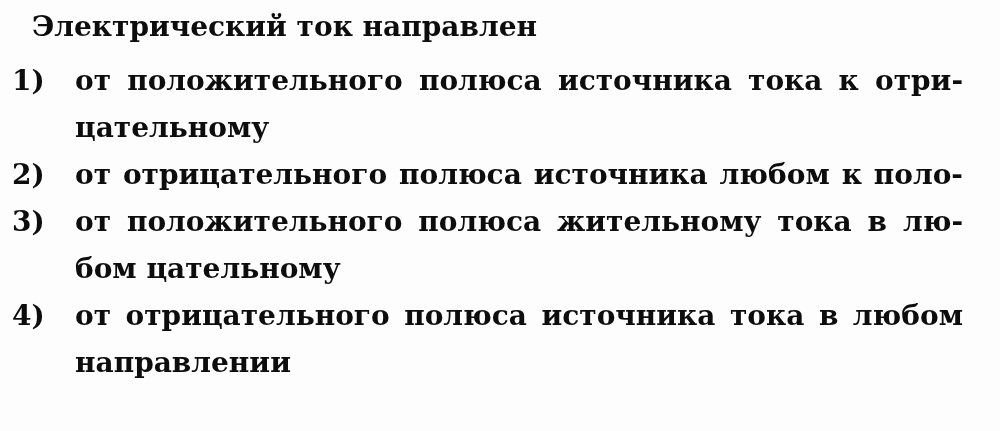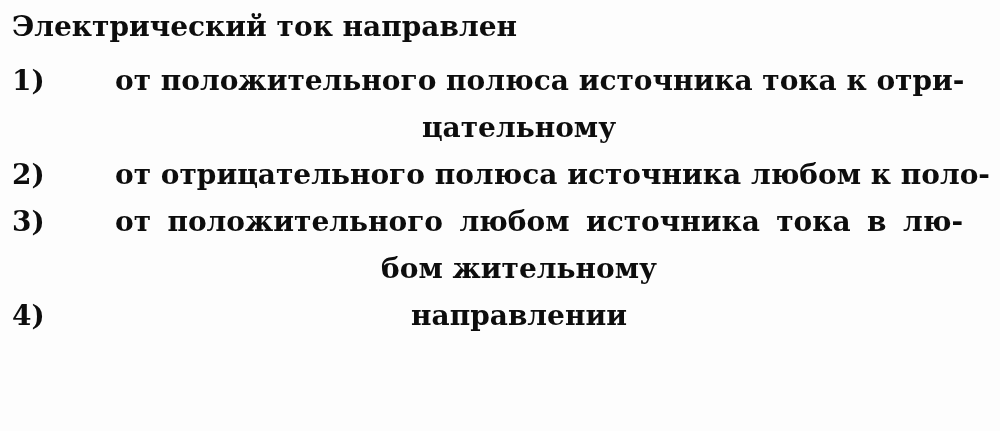--- a/index.html
+++ b/index.html
@@ -21,43 +21,43 @@
     font-weight: 700;
     font-size: 28px;
     line-height: 47px;
     color: var(--text-color);
     -webkit-font-smoothing: antialiased;
   }
   .question-title {
     line-height: 47px;
     margin-bottom: 7px;
     white-space: nowrap;
+    margin-left: 20px;
   }
   .options { width: 100%; }
   .option-row {
     display: flex;
     align-items: flex-start;
   }
   .option-number {
     flex: 0 0 63px;
     line-height: 47px;
   }
   .option-text {
     flex: 1 1 auto;
     min-width: 0;
   }
   .option-line-justified {
     text-align: justify;
     text-align-last: justify;
     line-height: 47px;
     white-space: nowrap;
-    margin-left: 40px;
   }
   .option-line-plain {
-    text-align: center;
+    text-align: left;
     line-height: 47px;
     white-space: nowrap;
   }
 </style>
 </head>
 <body>
 
 <div class="page">
 
   <div class="question-title">Электрический ток направлен</div>
@@ -75,26 +75,27 @@
     <div class="option-row">
       <div class="option-number">2)</div>
       <div class="option-text">
         <div class="option-line-justified">от отрицательного полюса источника любом к поло-</div>
       </div>
     </div>
 
     <div class="option-row">
       <div class="option-number">3)</div>
       <div class="option-text">
-        <div class="option-line-justified">от положительного любом источника тока в лю-</div>
-        <div class="option-line-plain">бом жительному</div>
+        <div class="option-line-justified">от положительного полюса жительному тока в лю-</div>
+        <div class="option-line-plain">бом цательному</div>
       </div>
     </div>
 
     <div class="option-row">
       <div class="option-number">4)</div>
       <div class="option-text">
+        <div class="option-line-justified">от отрицательного полюса источника тока в любом</div>
         <div class="option-line-plain">направлении</div>
       </div>
     </div>
 
   </div>
 </div>
 
 </body></html>

